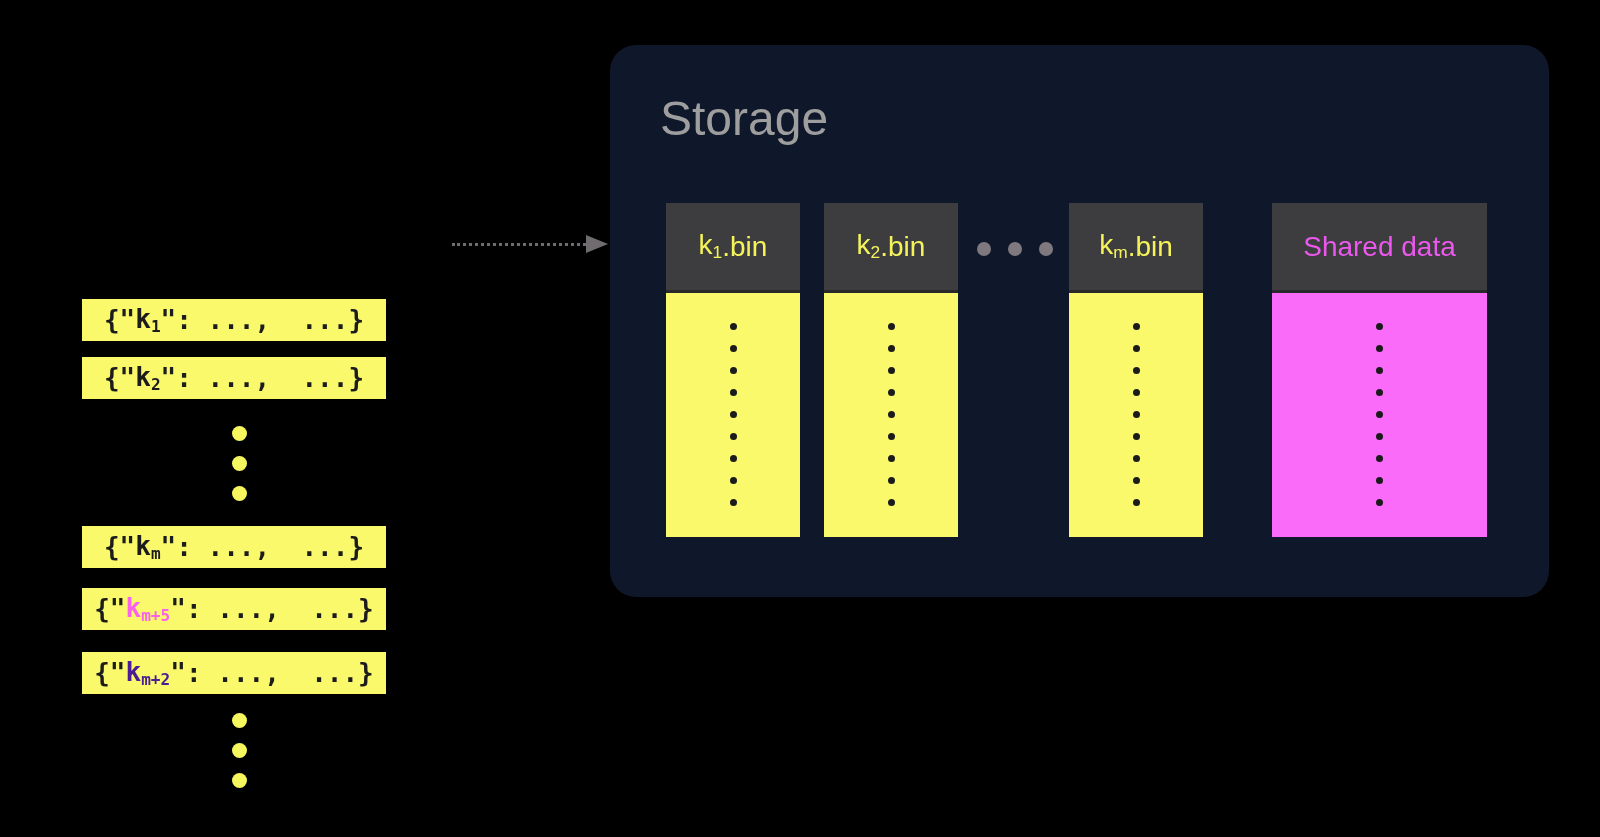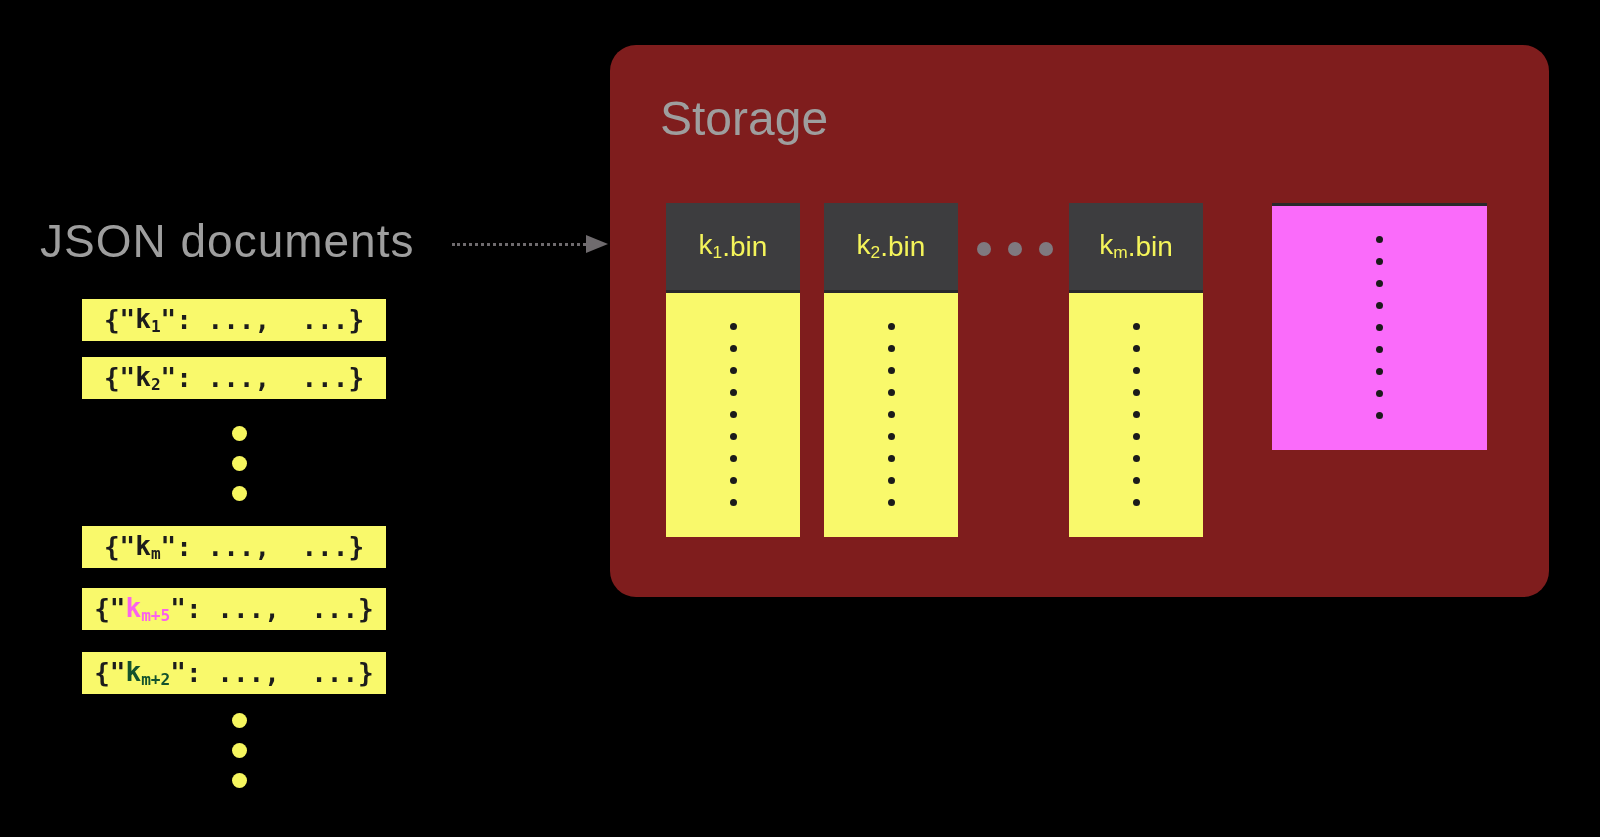--- a/index.html
+++ b/index.html
@@ -25,21 +25,21 @@
   
   .arrow-line{position:absolute;left:452px;top:243px;width:134px;height:0;border-top:3px dotted #6f6b6e;}
   .arrow-head{
     position:absolute;left:586px;top:235px;width:0;height:0;
     border-top:9px solid transparent;border-bottom:9px solid transparent;
     border-left:22px solid #6f6b6e;
   }
   
   .storage-box{
     position:absolute;left:610px;top:45px;width:939px;height:552px;
-    background:#7f1d1d;border-radius:26px;
+    background:#0f172a;border-radius:26px;
   }
   .storage-title{
     position:absolute;left:50px;top:50px;
     font-size:48px;font-weight:300;color:#9e9e9e;line-height:1;
   }
   .col{position:absolute;top:158px;}
   .col-header{
     height:87px;display:flex;align-items:center;justify-content:center;
     font-size:28px;line-height:1;white-space:pre;
   }
@@ -50,33 +50,32 @@
   }
   .b-dot{width:7px;height:7px;border-radius:50%;flex:none;}
   .h-ellipsis{position:absolute;left:367px;top:197px;display:flex;gap:17px;}
   .h-dot{width:14px;height:14px;border-radius:50%;flex:none;}
 </style>
 </head>
 <body>
 
 <div class="canvas">
 
-  <div class="left-title">JSON documents</div>
 
   <div id="doc-list">
       <div class="doc-bar" style="top: 299px; background: rgb(249, 249, 107);"><span style="color: rgb(28, 28, 28);">{"</span><span style="color: rgb(28, 28, 28);">k<span class="subscript">1</span></span><span style="color: rgb(28, 28, 28);">": ...,  ...}</span></div>
       <div class="doc-bar" style="top: 357px; background: rgb(249, 249, 107);"><span style="color: rgb(28, 28, 28);">{"</span><span style="color: rgb(28, 28, 28);">k<span class="subscript">2</span></span><span style="color: rgb(28, 28, 28);">": ...,  ...}</span></div>
       <div class="v-ellipsis" style="top: 426px;">
         <div class="v-dot" style="background: rgb(246, 246, 94);"></div>
         <div class="v-dot" style="background: rgb(246, 246, 94);"></div>
         <div class="v-dot" style="background: rgb(246, 246, 94);"></div>
       </div>
       <div class="doc-bar" style="top: 526px; background: rgb(249, 249, 107);"><span style="color: rgb(28, 28, 28);">{"</span><span style="color: rgb(28, 28, 28);">k<span class="subscript">m</span></span><span style="color: rgb(28, 28, 28);">": ...,  ...}</span></div>
       <div class="doc-bar" style="top: 588px; background: rgb(249, 249, 107);"><span style="color: rgb(28, 28, 28);">{"</span><span style="color: rgb(250, 98, 236);">k<span class="subscript">m+5</span></span><span style="color: rgb(28, 28, 28);">": ...,  ...}</span></div>
-      <div class="doc-bar" style="top: 652px; background: rgb(249, 249, 107);"><span style="color: rgb(28, 28, 28);">{"</span><span style="color: #14532d;">k<span class="subscript">m+2</span></span><span style="color: rgb(28, 28, 28);">": ...,  ...}</span></div>
+      <div class="doc-bar" style="top: 652px; background: rgb(249, 249, 107);"><span style="color: rgb(28, 28, 28);">{"</span><span style="color: #4c1d95;">k<span class="subscript">m+2</span></span><span style="color: rgb(28, 28, 28);">": ...,  ...}</span></div>
       <div class="v-ellipsis" style="top: 713px;">
         <div class="v-dot" style="background: rgb(246, 246, 94);"></div>
         <div class="v-dot" style="background: rgb(246, 246, 94);"></div>
         <div class="v-dot" style="background: rgb(246, 246, 94);"></div>
       </div>
     </div>
 
   <div class="arrow-line"></div>
   <div class="arrow-head"></div>
 
@@ -124,20 +123,21 @@
             <div class="b-dot" style="background: rgb(27, 27, 27);"></div>
             <div class="b-dot" style="background: rgb(27, 27, 27);"></div>
             <div class="b-dot" style="background: rgb(27, 27, 27);"></div>
             <div class="b-dot" style="background: rgb(27, 27, 27);"></div>
             <div class="b-dot" style="background: rgb(27, 27, 27);"></div>
             <div class="b-dot" style="background: rgb(27, 27, 27);"></div>
             <div class="b-dot" style="background: rgb(27, 27, 27);"></div>
           </div>
         </div>
         <div class="col" style="left: 662px; width: 215px;">
+          <div class="col-header" style="background: rgb(61, 61, 63);"><span style="color: rgb(236, 88, 237);">Shared data</span></div>
           <div class="col-body" style="background: rgb(250, 107, 250);">
             <div class="b-dot" style="background: rgb(27, 27, 27);"></div>
             <div class="b-dot" style="background: rgb(27, 27, 27);"></div>
             <div class="b-dot" style="background: rgb(27, 27, 27);"></div>
             <div class="b-dot" style="background: rgb(27, 27, 27);"></div>
             <div class="b-dot" style="background: rgb(27, 27, 27);"></div>
             <div class="b-dot" style="background: rgb(27, 27, 27);"></div>
             <div class="b-dot" style="background: rgb(27, 27, 27);"></div>
             <div class="b-dot" style="background: rgb(27, 27, 27);"></div>
             <div class="b-dot" style="background: rgb(27, 27, 27);"></div>

